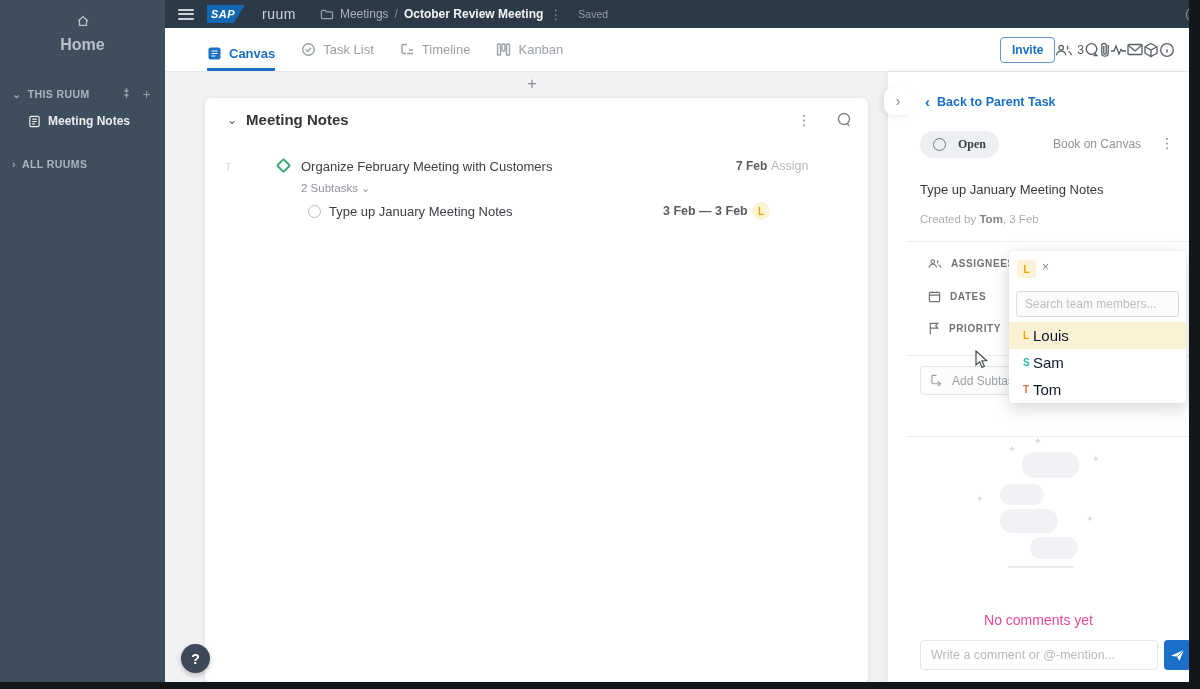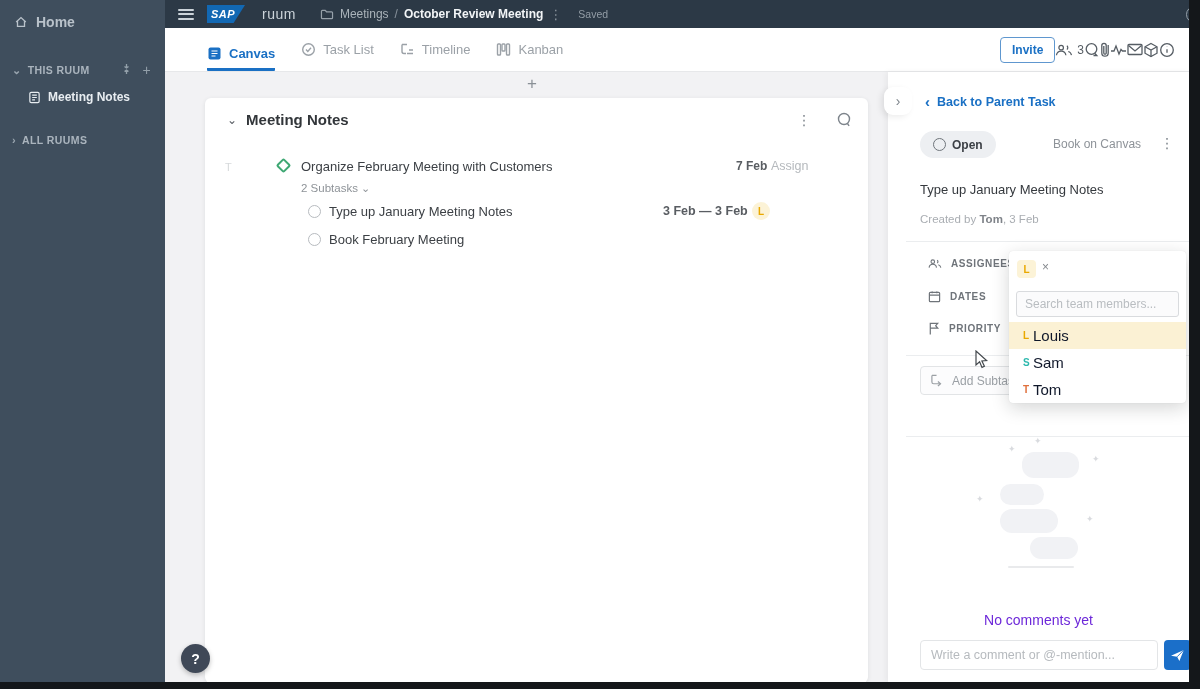--- a/index.html
+++ b/index.html
@@ -1,21 +1,21 @@
 <!DOCTYPE html>
 <html><head>
 <meta charset="utf-8">
 <style>
   * { margin:0; padding:0; box-sizing:border-box; }
   body { font-family:"Liberation Sans", sans-serif; background:#000; }
   .stage { position:relative; width:1200px; height:689px; background:#fff; overflow:hidden; font-family:"Liberation Sans", sans-serif; }
 
   
   .sidebar { position:absolute; left:0; top:0; width:165px; height:689px; background:#3f4e5d; color:#b9c2ca; }
-  .side-item { display:flex; align-items:center; gap:8px; padding:8px 14px; font-size:14px; font-weight:700; cursor:pointer; }
+  .side-item { display:flex; align-items:center; gap:8px; padding:8px 14px; font-size:16px; font-weight:700; cursor:pointer;flex-direction:column; }
   .side-item svg { flex:0 0 auto; }
   .side-section { display:flex; align-items:center; padding:10px 14px 6px 12px; font-size:10.5px; font-weight:700; letter-spacing:.4px; color:#aab4bd; }
   .side-section .sec-label { margin-left:6px; flex:1; }
   .side-section .sec-ctrl { margin-left:10px; color:#93a0aa; }
   .side-sub { display:flex; align-items:center; gap:7px; padding:6px 14px 6px 28px; font-size:12px; font-weight:700; color:#e8edf1; cursor:pointer; }
   .chev { font-size:11px; line-height:1; color:#9aa6b0; }
 
   
   .topbar { position:absolute; left:165px; top:0; width:1084px; height:28px; background:#2c3946; display:flex; align-items:center; padding:0 14px 0 13px; color:#aab3ba; }
   .burger { width:16px; height:11px; display:flex; flex-direction:column; justify-content:space-between; cursor:pointer; }
@@ -62,37 +62,37 @@
   .sub-circle { position:absolute; left:103px; top:1px; width:13px; height:13px; border:1.5px solid #b7bbbf; border-radius:50%; cursor:pointer; }
   .sub-title { position:absolute; left:124px; top:0; font-size:13px; color:#3c4045; cursor:text; }
   .sub-dates { position:absolute; left:458px; top:0; font-size:12.5px; font-weight:700; color:#595d62; cursor:pointer; }
   .mini-avatar { position:absolute; left:547px; top:-2px; width:18px; height:18px; border-radius:50%; background:#fcf3d7; font-size:10px; font-weight:700; display:flex; align-items:center; justify-content:center; cursor:pointer; }
   .help-fab { position:absolute; left:16px; top:572px; width:29px; height:29px; border-radius:50%; background:#3f4857; color:#fff; font-size:14px; font-weight:700; display:flex; align-items:center; justify-content:center; box-shadow:0 2px 5px rgba(0,0,0,.25); cursor:pointer; }
 
   
   .panel { position:absolute; left:888px; top:72px; width:301px; height:611px; background:#fff; box-shadow:-2px 0 6px rgba(0,0,0,.05); }
   .notch { position:absolute; left:-4px; top:15px; width:28px; height:28px; background:#fff; border-radius:9px; box-shadow:-3px 2px 6px rgba(0,0,0,.08); display:flex; align-items:center; justify-content:center; color:#7c838a; font-size:14px; cursor:pointer; }
   .back-link { position:absolute; left:37px; top:21px; font-size:12.5px; font-weight:700; color:#1a70c4; cursor:pointer; display:flex; gap:7px; align-items:center; }
-  .open-pill { position:absolute; left:32px; top:59px; height:27px; background:#edeff2; border-radius:14px; display:flex; align-items:center; gap:6px; padding:0 13px; cursor:pointer; }
+  .open-pill { position:absolute; left:32px; top:59px; height:27px; background:#edeff2; border-radius:14px; display:flex; align-items:center; gap:12px; padding:0 13px; cursor:pointer;font-family:Liberation Serif, serif; }
   .open-pill .ring { width:13px; height:13px; border:1.5px solid #6f757b; border-radius:50%; }
   .open-pill .lbl { font-size:12px; font-weight:600; color:#3c4046; }
   .show-canvas { position:absolute; left:165px; top:65px; font-size:12px; color:#8d9298; cursor:pointer; }
   .panel-kebab { position:absolute; left:272px; top:63px; font-size:14px; color:#7d848b; cursor:pointer; }
   .p-title { position:absolute; left:32px; top:110px; font-size:13px; color:#35393e; cursor:text; }
   .p-created { position:absolute; left:32px; top:141px; font-size:11.5px; color:#a9adb2; }
   .p-created b { color:#7f8389; font-weight:700; }
   .divider { position:absolute; left:18px; right:0; height:1px; background:#ebedef; }
   .field-row { position:absolute; left:40px; display:flex; align-items:center; gap:9px; color:#6f747a; cursor:pointer; }
   .field-row .f-lbl { font-size:10px; font-weight:700; letter-spacing:.6px; }
   .add-subtask { position:absolute; left:32px; top:294px; width:113px; height:29px; border:1px solid #e2e4e6; border-radius:4px; background:#fcfcfd; display:flex; align-items:center; gap:8px; padding:0 9px; font-size:12px; color:#9ba0a5; cursor:pointer; white-space:nowrap; overflow:hidden; }
   .illus { position:absolute; left:100px; top:378px; width:140px; height:135px; }
   .illus .bub { position:absolute; background:#f1f2f5; border-radius:12px; }
   .illus .base { position:absolute; background:#e9eaec; height:2px; border-radius:1px; }
   .illus .spark { position:absolute; color:#d9dbdf; font-size:9px; }
-  .no-comments { position:absolute; left:0; right:0; top:540px; text-align:center; font-size:14px; color:#6d28d9; }
+  .no-comments { position:absolute; left:0; right:0; top:540px; text-align:center; font-size:14px; color:#ec4899; }
   .comment-input { position:absolute; left:32px; top:568px; width:238px; height:30px; border:1px solid #e3e5e7; border-radius:4px; padding:0 10px; font-size:12.5px; color:#3c4045; font-family:inherit; outline:none; }
   .comment-input::placeholder { color:#b6babe; }
   .send-btn { position:absolute; left:276px; top:568px; width:27px; height:30px; border:none; border-radius:4px; background:#1b6fc9; display:flex; align-items:center; justify-content:center; cursor:pointer; }
 
   
   .dropdown { position:absolute; left:1009px; top:251px; width:177px; height:152px; background:#fff; border-radius:4px; box-shadow:0 5px 18px rgba(20,25,30,.18), 0 0 1px rgba(0,0,0,.12); z-index:20; }
   .chip { position:absolute; left:8px; top:9px; width:19px; height:18px; background:#fcf3d7; border-radius:4px; font-size:10px; font-weight:700; display:flex; align-items:center; justify-content:center; }
   .chip-x { position:absolute; left:33px; top:9px; font-size:12px; color:#85898e; cursor:pointer; }
   .dd-search { position:absolute; left:7px; top:40px; width:163px; height:26px; border:1px solid #d9dbde; border-radius:3px; background:#fbfbfc; padding:0 8px; font-size:12px; font-family:inherit; outline:none; color:#3c4045; }
   .dd-search::placeholder { color:#b9bdc1; }
@@ -274,24 +274,20 @@
         <span>2 Subtasks</span>
         <span class="chev" style="color:#8e9398;">⌄</span>
       </div>
 
       <div class="sub-row" style="top:106px">
         <span class="sub-circle"></span>
         <span class="sub-title">Type up January Meeting Notes</span>
         <span class="sub-dates">3 Feb — 3 Feb</span>
         <span class="mini-avatar" style="color: rgb(233, 168, 0);">L</span>
       </div>
-      <div class="sub-row" style="top:134px">
-        <span class="sub-circle"></span>
-        <span class="sub-title">Book February Meeting</span>
-      </div>
     </section>
 
     <div class="help-fab">?</div>
   </main>
 
   <aside class="panel">
     <div class="notch">›</div>
 
     <div class="back-link">
       <span style="font-size:15px;">‹</span>

